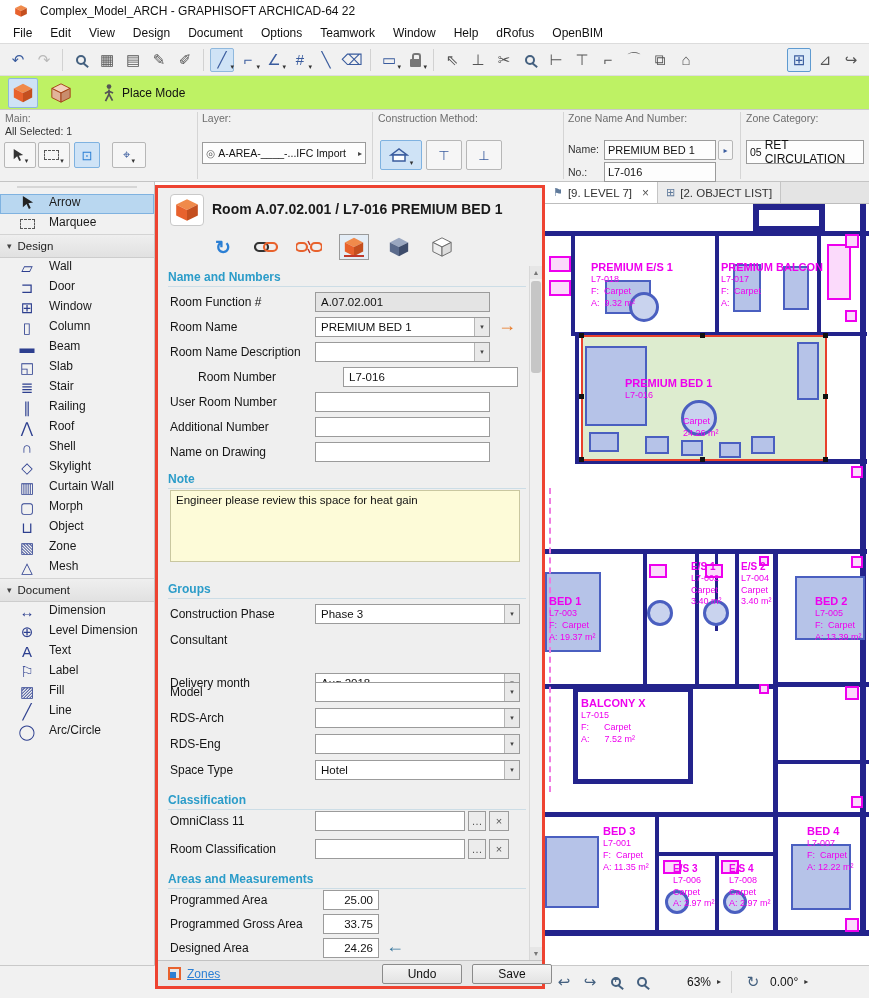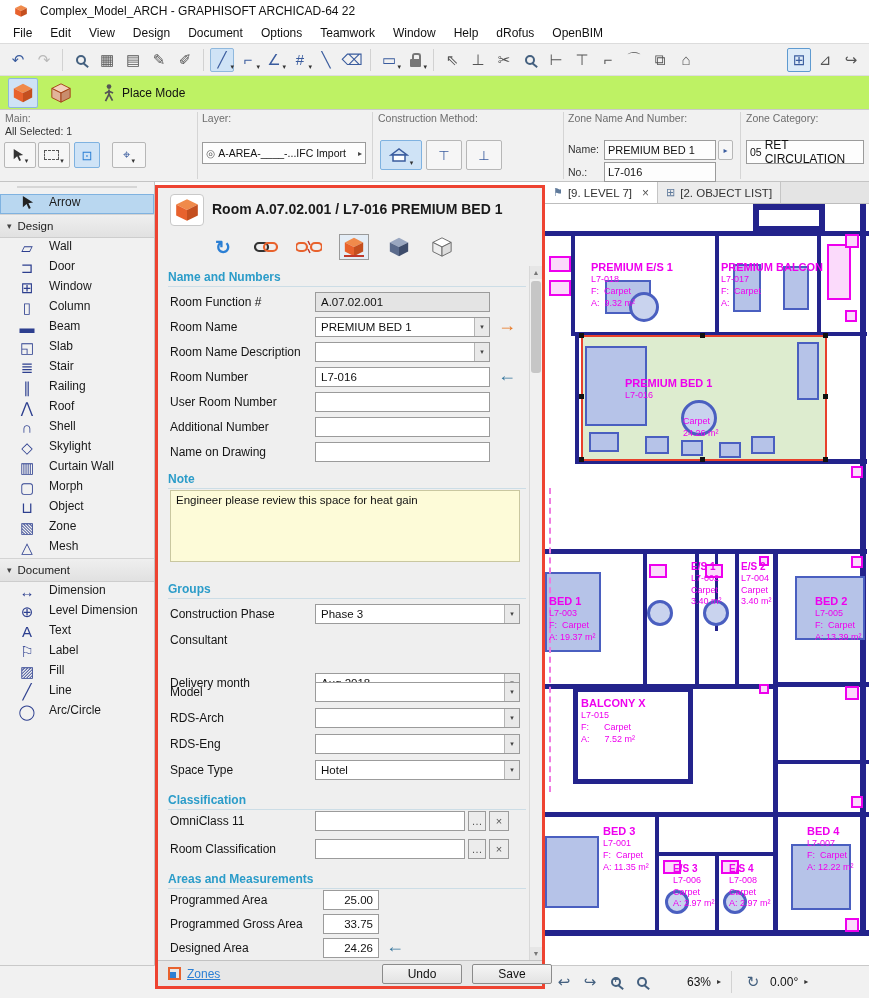--- a/index.html
+++ b/index.html
@@ -317,20 +317,24 @@
   </div>
 
   <div class="toolbox" id="toolbox">
     <div class="grip"></div>
     <div id="toolbox-items">
         <div class="tool sel">
           <span class="tic"><svg width="13" height="15" viewBox="0 0 14 16">
               <polygon points="2,1 2,13 6,9.5 8.5,15 10.5,14 8,8.8 13,8" fill="#222"></polygon>
             </svg></span>
           <span>Arrow</span>
+        </div>
+        <div class="tool">
+          <span class="tic"><span class="dashbox"></span></span>
+          <span>Marquee</span>
         </div>
         <div class="thead">
           <span class="tri">▾</span>
           <span>Design</span>
         </div>
         <div class="tool">
           <span class="tic">▱</span>
           <span>Wall</span>
         </div>
         <div class="tool">
@@ -685,21 +689,21 @@
           </div>
           <span class="arrow r" style="left: 340px;">→</span>
         </div>
         <div class="frow" style="top: 76px;">
           <div class="flabel">Room Name Description</div>
           <div class="fctl" style="left: 157px; width: 175px;">
             <span></span>
             <span class="fcar">▾</span>
           </div>
         </div>
-        <div class="frow" style="top: 101px;">
+        <div class="frow" style="top: 101px; margin-left: 28px;">
           <div class="flabel">Room Number</div>
           <div class="fctl" style="left: 157px; width: 175px;">
             <span>L7-016</span>
           </div>
           <span class="arrow l" style="left: 340px;">←</span>
         </div>
         <div class="frow" style="top: 126px;">
           <div class="flabel">User Room Number</div>
           <div class="fctl" style="left: 157px; width: 175px;">
             <span></span>

